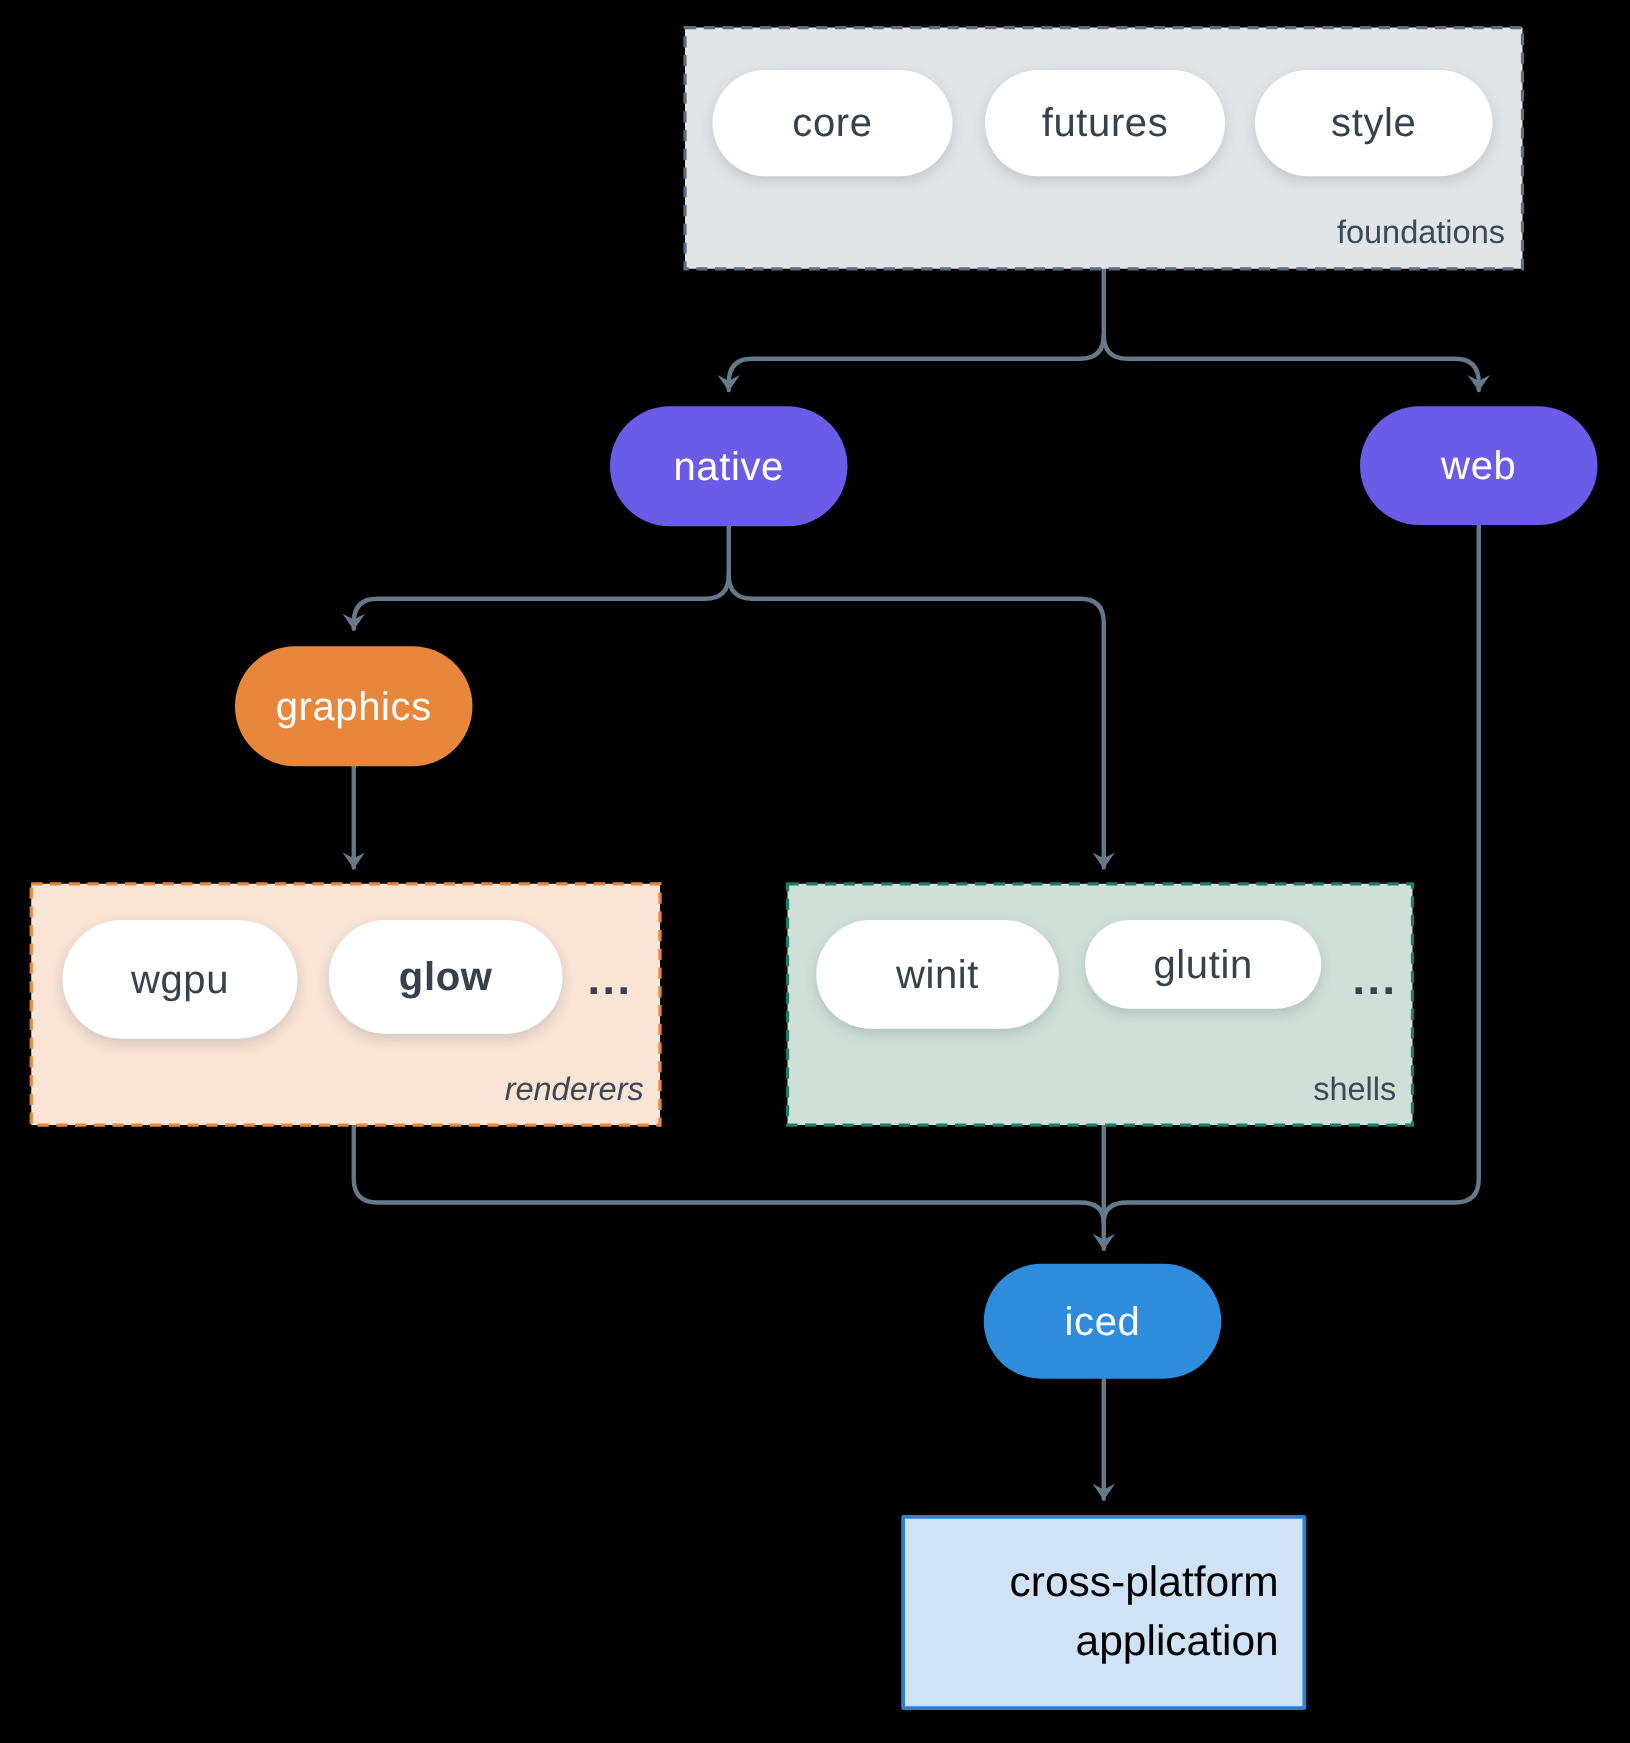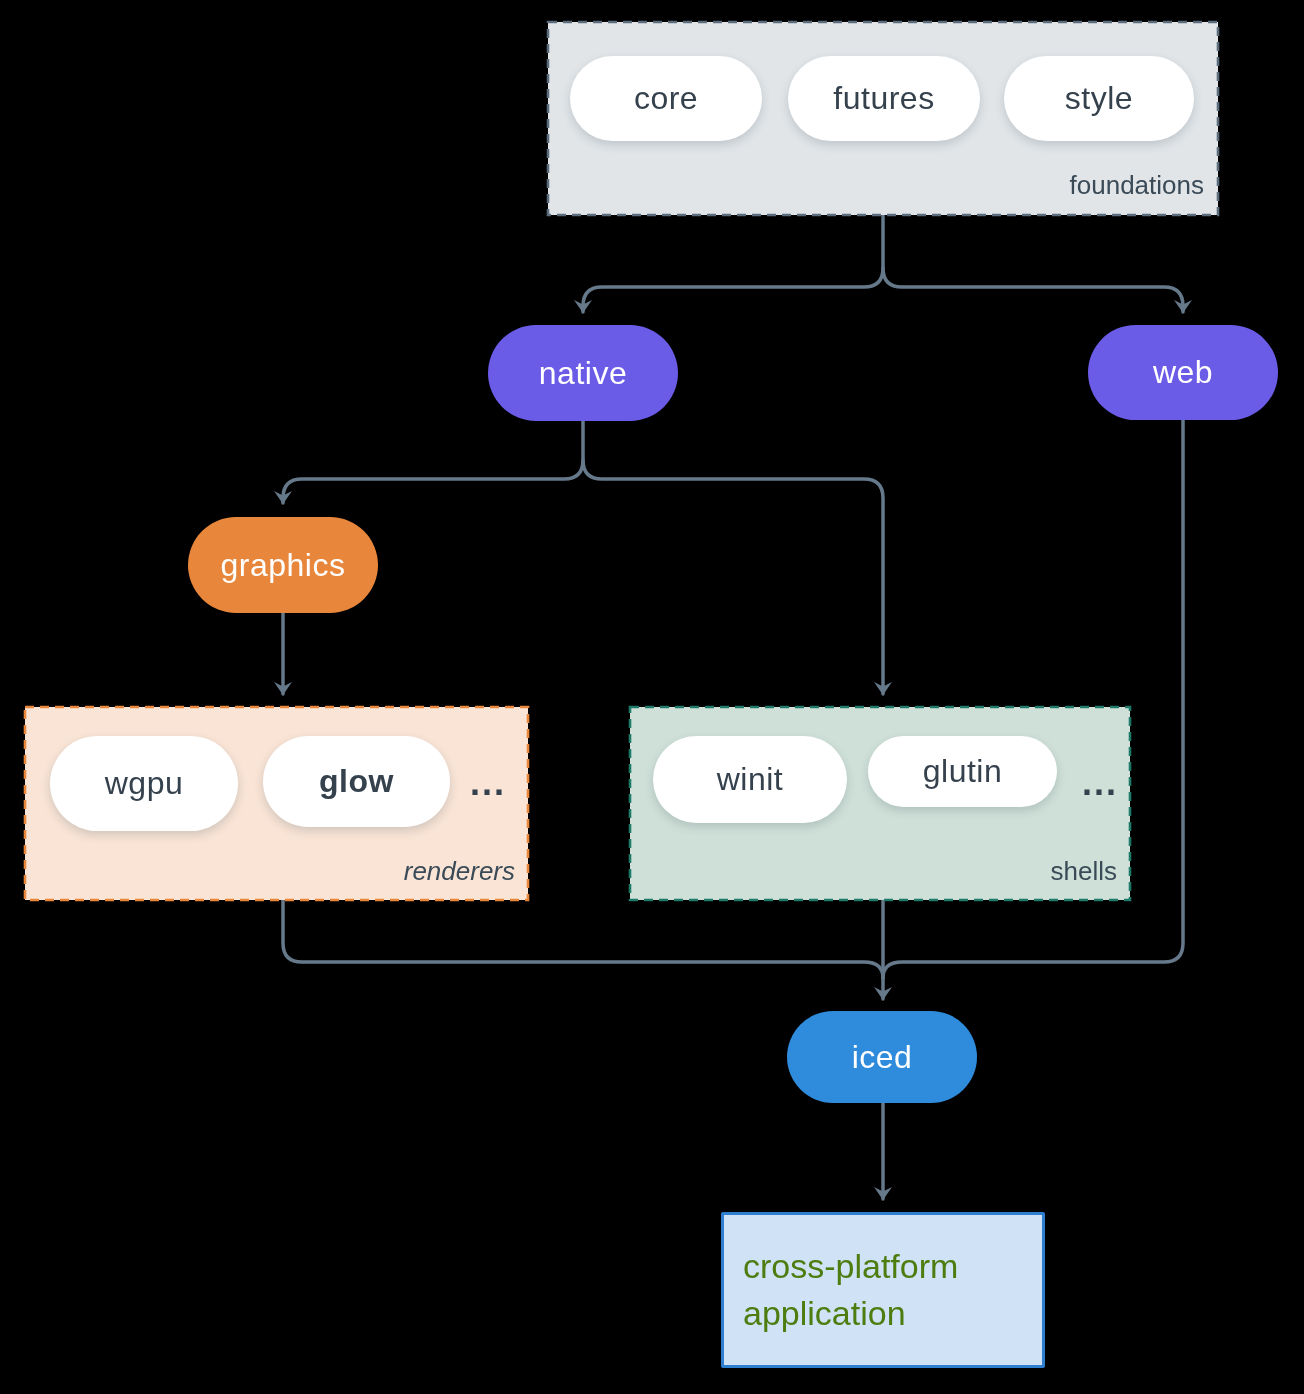--- a/index.html
+++ b/index.html
@@ -95,22 +95,22 @@
     background: #cfe2f6;
     border: 3px solid #2f7fd0;
     border-radius: 2px;
     box-sizing: border-box;
     display: flex;
     align-items: center;
     justify-content: center;
   }
   .app-box .app-text {
     width: 280px;
-    text-align: left;
-    color: #4d7c0f;
+    text-align: right;
+    color: #000000;
     font-size: 34px;
     line-height: 1.38;
   }
   .dashed-rect {
     fill: none;
     stroke-width: 2.6;
     stroke-dasharray: 9 6;
   }
 </style>
 </head>

